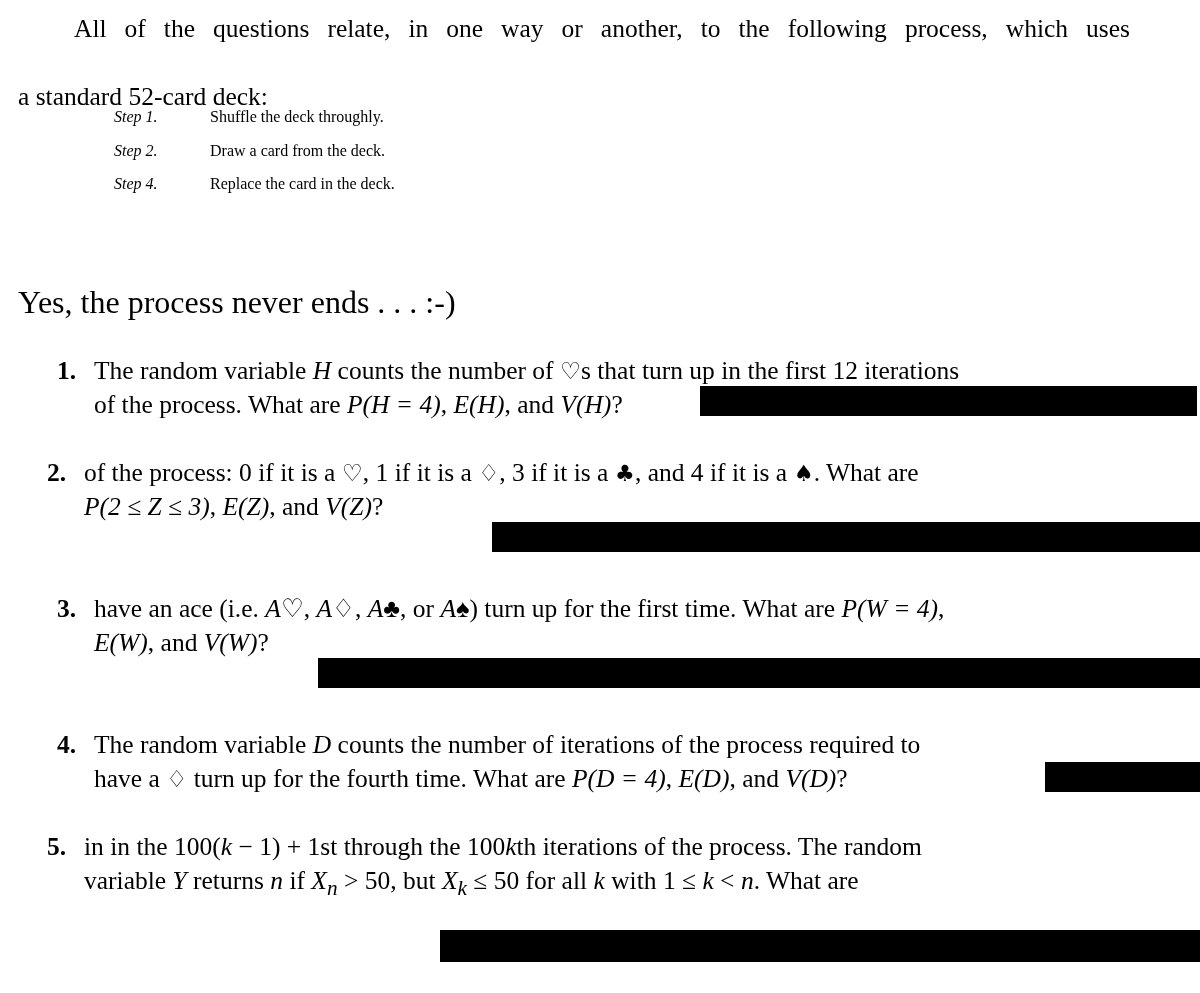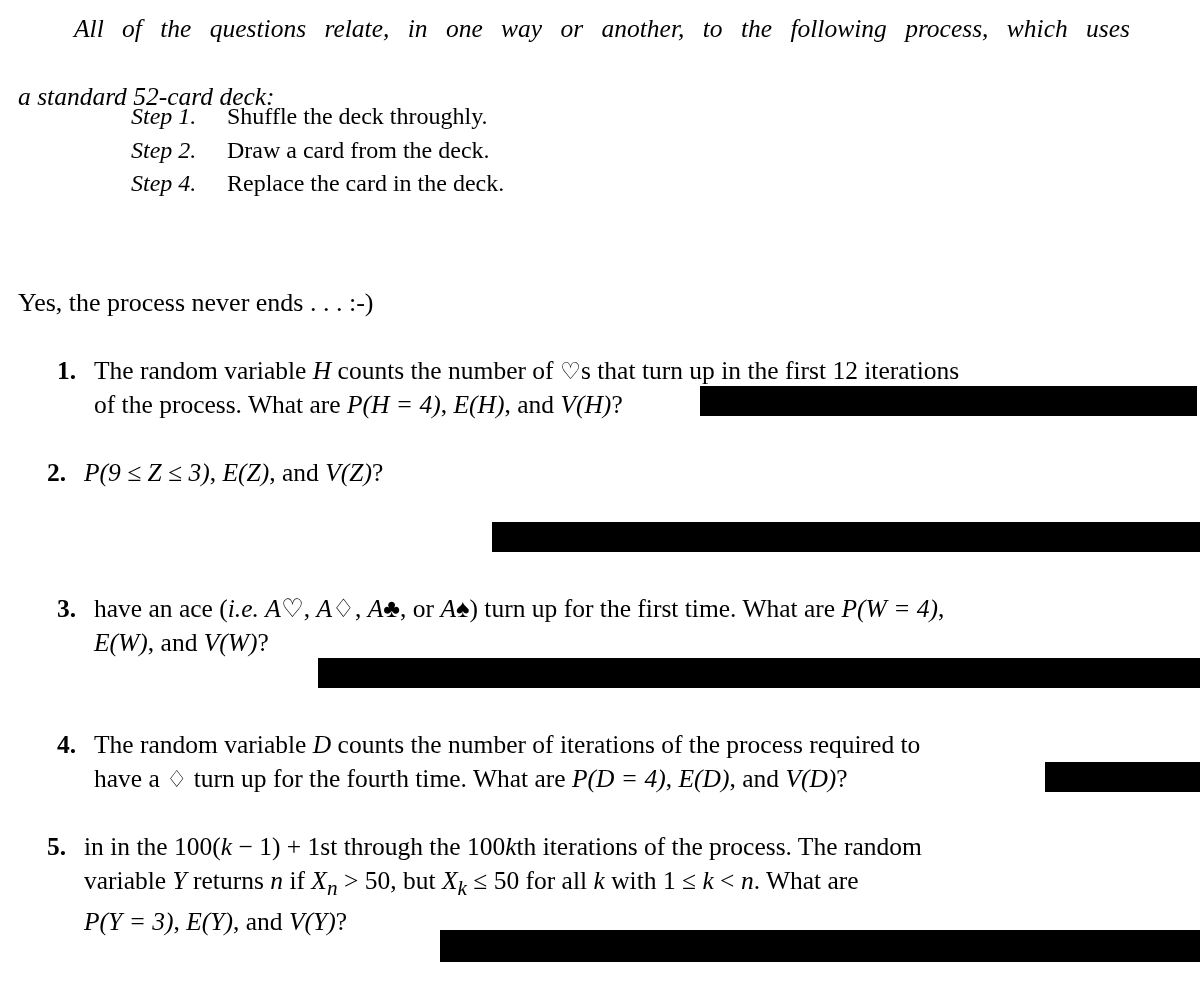--- a/index.html
+++ b/index.html
@@ -26,56 +26,55 @@
   .para {
     font-size: 25.5px;
     line-height: 34px;
     text-align: justify;
     text-justify: inter-word;
   }
   .math {
     font-family: "Liberation Serif", "DejaVu Serif", serif;
     font-style: italic;
   }
-  .it { font-style: italic; }
+  .it { }
   .suit { font-family: "DejaVu Sans", sans-serif; font-style: normal; }
   .suit-open { font-size: 0.92em; }
   .suit-solid { font-size: 0.88em; }
 
   
   #intro {
     position: absolute;
     left: 18px;
     top: 12px;
     width: 1112px;
-    font-style: italic;
   }
   #intro .l1 { text-indent: 56px; }
 
   
   #steps {
     position: absolute;
-    left: 131px;
+    left: 114px;
     top: 100px;
-    font-size: 24px;
+    font-size: 16px;
     line-height: 33.5px;
   }
   #steps .step-row { white-space: nowrap; }
   #steps .step-label {
     font-style: italic;
     display: inline-block;
     width: 96px;
   }
 
   
   #yesline {
     position: absolute;
     left: 18px;
     top: 286px;
-    font-size: 26px;
+    font-size: 32px;
     line-height: 33px;
     white-space: nowrap;
   }
 
   
   .item {
     position: absolute;
     font-size: 25.5px;
     line-height: 34px;
   }
@@ -162,21 +161,22 @@
     <div class="body">
       <span class="spread jline"><span>The random variable </span><span class="math">H</span><span> counts the number of </span><span class="suit suit-open">♡</span><span>s that turn up in the first 12 iterations</span></span>
       <span class="jline lastline"><span>of the process. What are </span><span class="math">P(H = 4)</span><span>, </span><span class="math">E(H)</span><span>, and </span><span class="math">V(H)</span><span>?</span></span>
     </div>
   </div>
   <div class="redact" id="redact1"></div>
 
   <div class="item" id="item2">
     <span class="num">2.</span>
     <div class="body">
-      <span class="jline lastline"><span class="math">P(9 ≤ Z ≤ 3)</span><span>, </span><span class="math">E(Z)</span><span>, and </span><span class="math">V(Z)</span><span>?</span></span>
+      <span class="spread jline"><span>of the process: 0 if it is a </span><span class="suit suit-open">♡</span><span>, 1 if it is a </span><span class="suit suit-open">♢</span><span>, 3 if it is a </span><span class="suit suit-solid">♣</span><span>, and 4 if it is a </span><span class="suit suit-solid">♠</span><span>. What are</span></span>
+      <span class="jline lastline"><span class="math">P(2 ≤ Z ≤ 3)</span><span>, </span><span class="math">E(Z)</span><span>, and </span><span class="math">V(Z)</span><span>?</span></span>
     </div>
   </div>
   <div class="redact" id="redact2"></div>
 
   <div class="item" id="item3">
     <span class="num">3.</span>
     <div class="body">
       <span class="spread jline"><span>have an ace (</span><span class="it">i.e.</span><span> </span><span class="math"><span>A♡</span></span><span>, </span><span class="math"><span>A♢</span></span><span>, </span><span class="math"><span>A♣</span></span><span>, or </span><span class="math"><span>A♠</span></span><span>) turn up for the first time. What are </span><span class="math">P(W = 4)</span><span>,</span></span>
       <span class="jline lastline"><span class="math">E(W)</span><span>, and </span><span class="math">V(W)</span><span>?</span></span>
     </div>
@@ -190,18 +190,17 @@
       <span class="jline lastline"><span>have a </span><span class="suit suit-open">♢</span><span> turn up for the fourth time. What are </span><span class="math">P(D = 4)</span><span>, </span><span class="math">E(D)</span><span>, and </span><span class="math">V(D)</span><span>?</span></span>
     </div>
   </div>
   <div class="redact" id="redact4"></div>
 
   <div class="item" id="item5">
     <span class="num">5.</span>
     <div class="body">
       <span class="spread jline"><span>in in the 100(</span><span class="math">k</span><span> − 1) + 1st through the 100</span><span class="math">k</span><span>th iterations of the process. The random</span></span>
       <span class="spread jline"><span>variable </span><span class="math">Y</span><span> returns </span><span class="math">n</span><span> if </span><span class="math"><span>X</span><sub>n</sub></span><span> &gt; 50, but </span><span class="math"><span>X</span><sub>k</sub></span><span> ≤ 50 for all </span><span class="math">k</span><span> with 1 ≤ </span><span class="math">k</span><span> &lt; </span><span class="math">n</span><span>. What are</span></span>
-      <span class="jline lastline"><span class="math">P(Y = 3)</span><span>, </span><span class="math">E(Y)</span><span>, and </span><span class="math">V(Y)</span><span>?</span></span>
     </div>
   </div>
   <div class="redact" id="redact5"></div>
 
 </div>
 
 </body></html>

